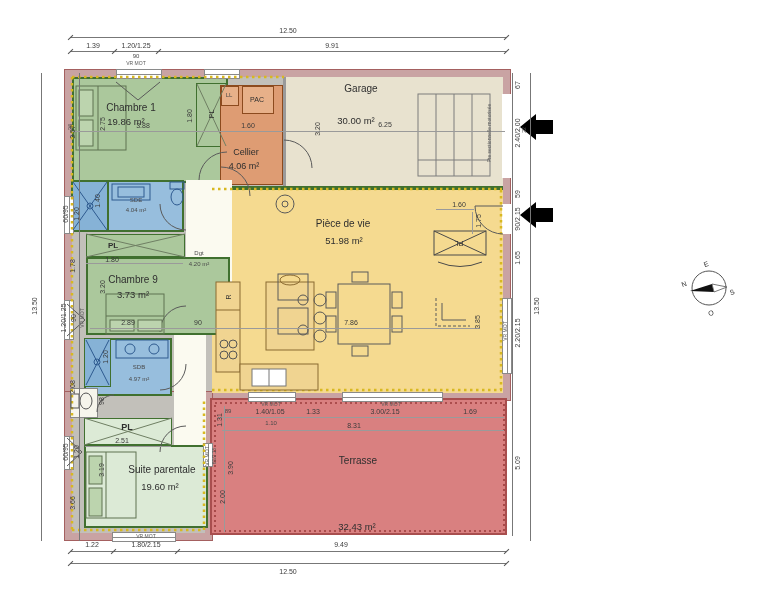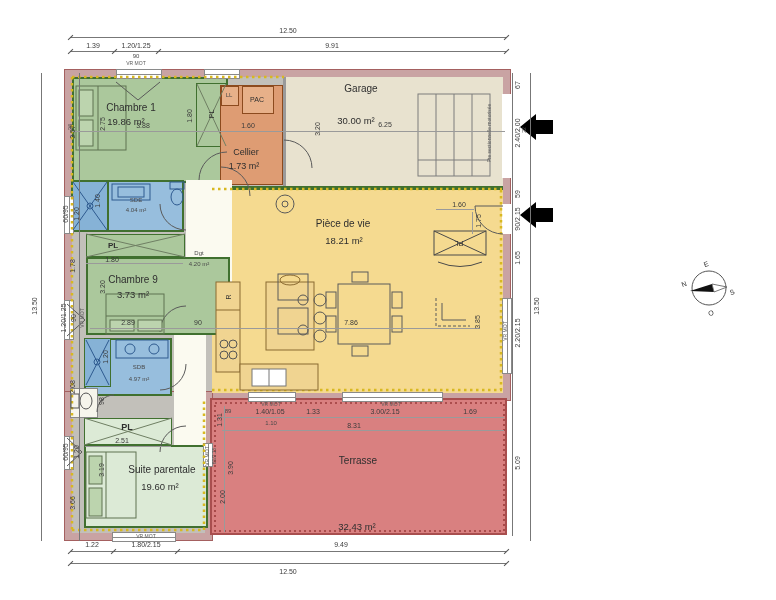--- a/index.html
+++ b/index.html
@@ -281,25 +281,25 @@
   <span class="lbl dim v" style="left:517px;top:219px;">90/2.15</span>
   <span class="lbl dim v" style="left:517px;top:258px;">1.65</span>
   <span class="lbl dim v" style="left:517px;top:333px;">2.20/2.15</span>
   <span class="lbl tiny5 v" style="left:505px;top:331px;">VR MOT</span>
   <span class="lbl dim v" style="left:517px;top:463px;">5.09</span>
   <span class="lbl dim v" style="left:536px;top:306px;">13.50</span>
 
   <span class="lbl" style="left:131px;top:107px;">Chambre 1</span>
   <span class="lbl f95" style="left:126px;top:121px;">19.86 m²</span>
   <span class="lbl f9" style="left:246px;top:152px;">Cellier</span>
-  <span class="lbl f9" style="left:244px;top:166px;">1.73 m²</span>
+  <span class="lbl f9" style="left:244px;top:166px;">4.06 m²</span>
   <span class="lbl" style="left:361px;top:88px;">Garage</span>
   <span class="lbl f95" style="left:356px;top:120px;">30.00 m²</span>
   <span class="lbl" style="left:343px;top:223px;">Pièce de vie</span>
-  <span class="lbl f95" style="left:344px;top:240px;">18.21 m²</span>
+  <span class="lbl f95" style="left:344px;top:240px;">51.98 m²</span>
   <span class="lbl tiny6" style="left:136px;top:200px;">SDE</span>
   <span class="lbl tiny6" style="left:136px;top:210px;">4.04 m²</span>
   <span class="lbl" style="left:133px;top:279px;">Chambre 9</span>
   <span class="lbl f95" style="left:133px;top:294px;">3.73 m²</span>
   <span class="lbl tiny6" style="left:199px;top:253px;">Dgt</span>
   <span class="lbl tiny6" style="left:199px;top:264px;">4.20 m²</span>
   <span class="lbl tiny6" style="left:139px;top:367px;">SDB</span>
   <span class="lbl tiny6" style="left:139px;top:379px;">4.97 m²</span>
   <span class="lbl" style="left:162px;top:469px;">Suite parentale</span>
   <span class="lbl f95" style="left:160px;top:486px;">19.60 m²</span>

